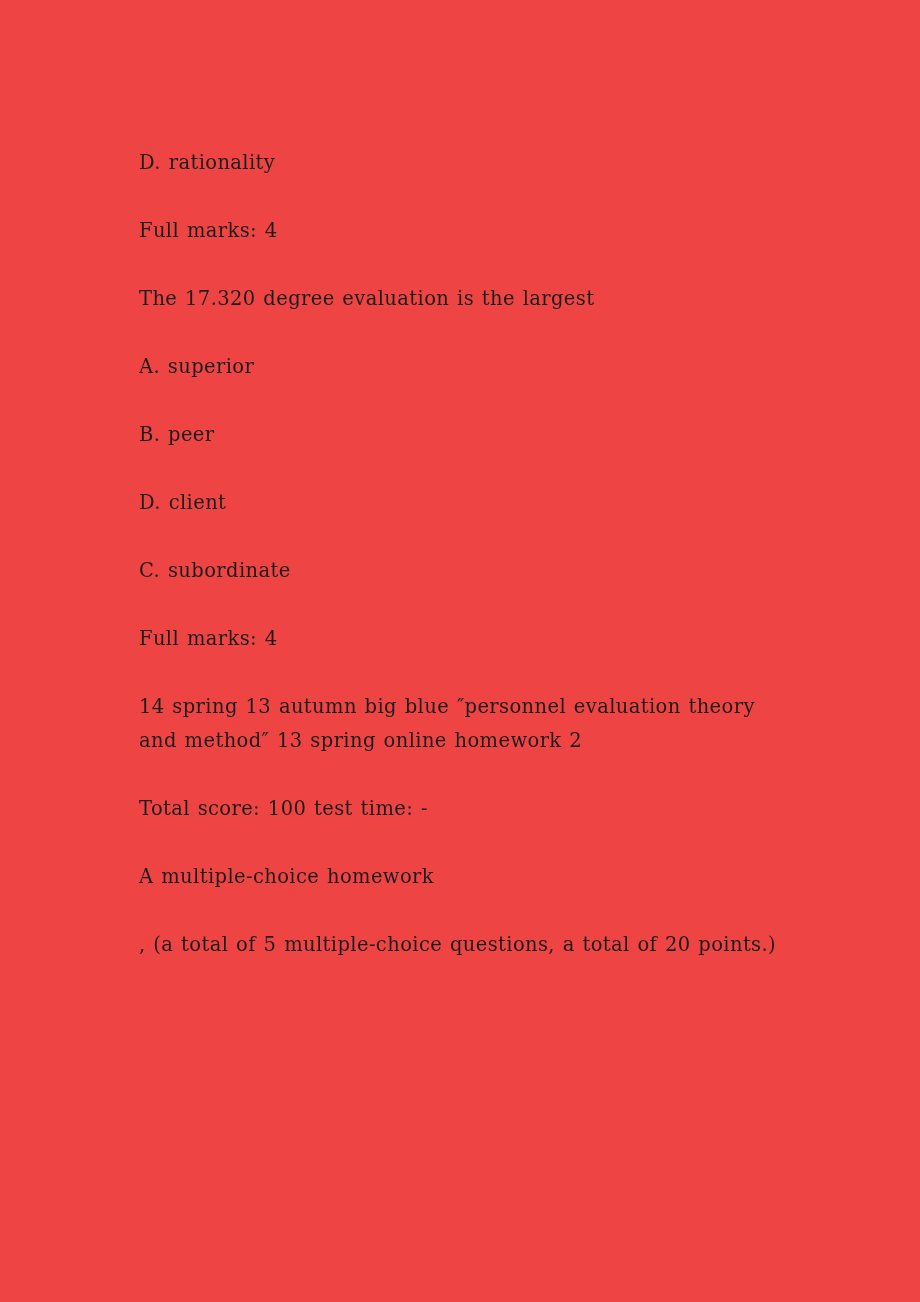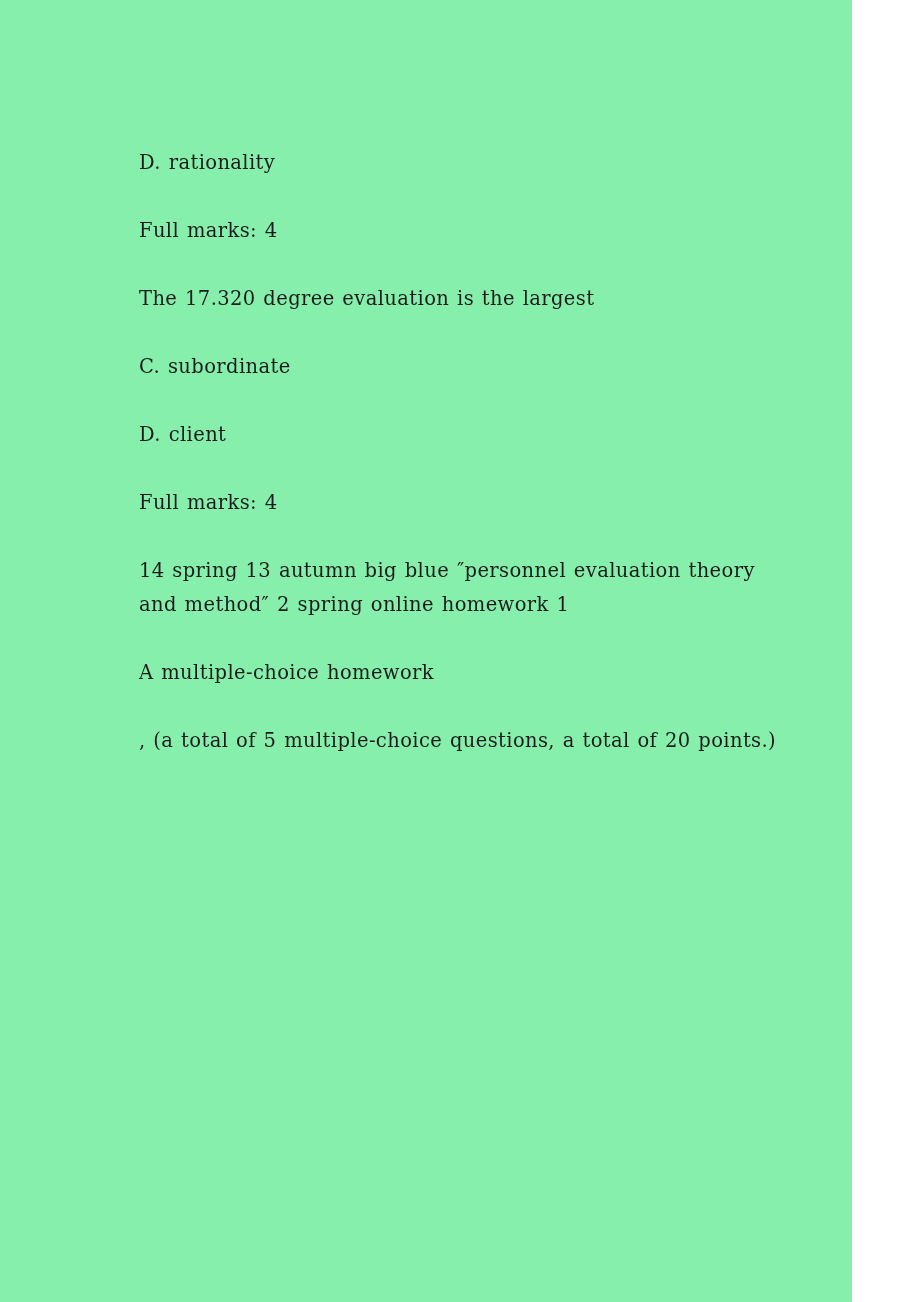--- a/index.html
+++ b/index.html
@@ -11,23 +11,23 @@
   body {
     width: 920px;
     height: 1302px;
     overflow: hidden;
     font-family: "DejaVu Serif", "Liberation Serif", serif;
     -webkit-font-smoothing: antialiased;
   }
 
   .page {
     position: relative;
-    width: 852px;
+    width: 920px;
     height: 1302px;
-    background: #86efac;
+    background: #ef4444;
     box-sizing: border-box;
   }
 
   
   .doc-body {
     position: absolute;
     left: 139px;
     top: 146px;
     width: 642px;
   }
@@ -55,30 +55,33 @@
 <div class="page">
 
   <div class="doc-body">
 
     <p class="para">D. rationality</p>
 
     <p class="para">Full marks: 4</p>
 
     <p class="para">The 17.320 degree evaluation is the largest</p>
 
+    <p class="para">A. superior</p>
 
+    <p class="para">B. peer</p>
+
+    <p class="para">D. client</p>
 
     <p class="para">C. subordinate</p>
 
-    <p class="para">D. client</p>
-
     <p class="para">Full marks: 4</p>
 
-    <p class="para">14 spring 13 autumn big blue ″personnel evaluation theory and method″ 2 spring online homework 1</p>
+    <p class="para">14 spring 13 autumn big blue ″personnel evaluation theory and method″ 13 spring online homework 2</p>
 
+    <p class="para">Total score: 100 test time: -</p>
 
 
     <p class="para">A multiple-choice homework</p>
 
 
     <p class="para">, (a total of 5 multiple-choice questions, a total of 20 points.)</p>
 
   </div>
 
 </div>

